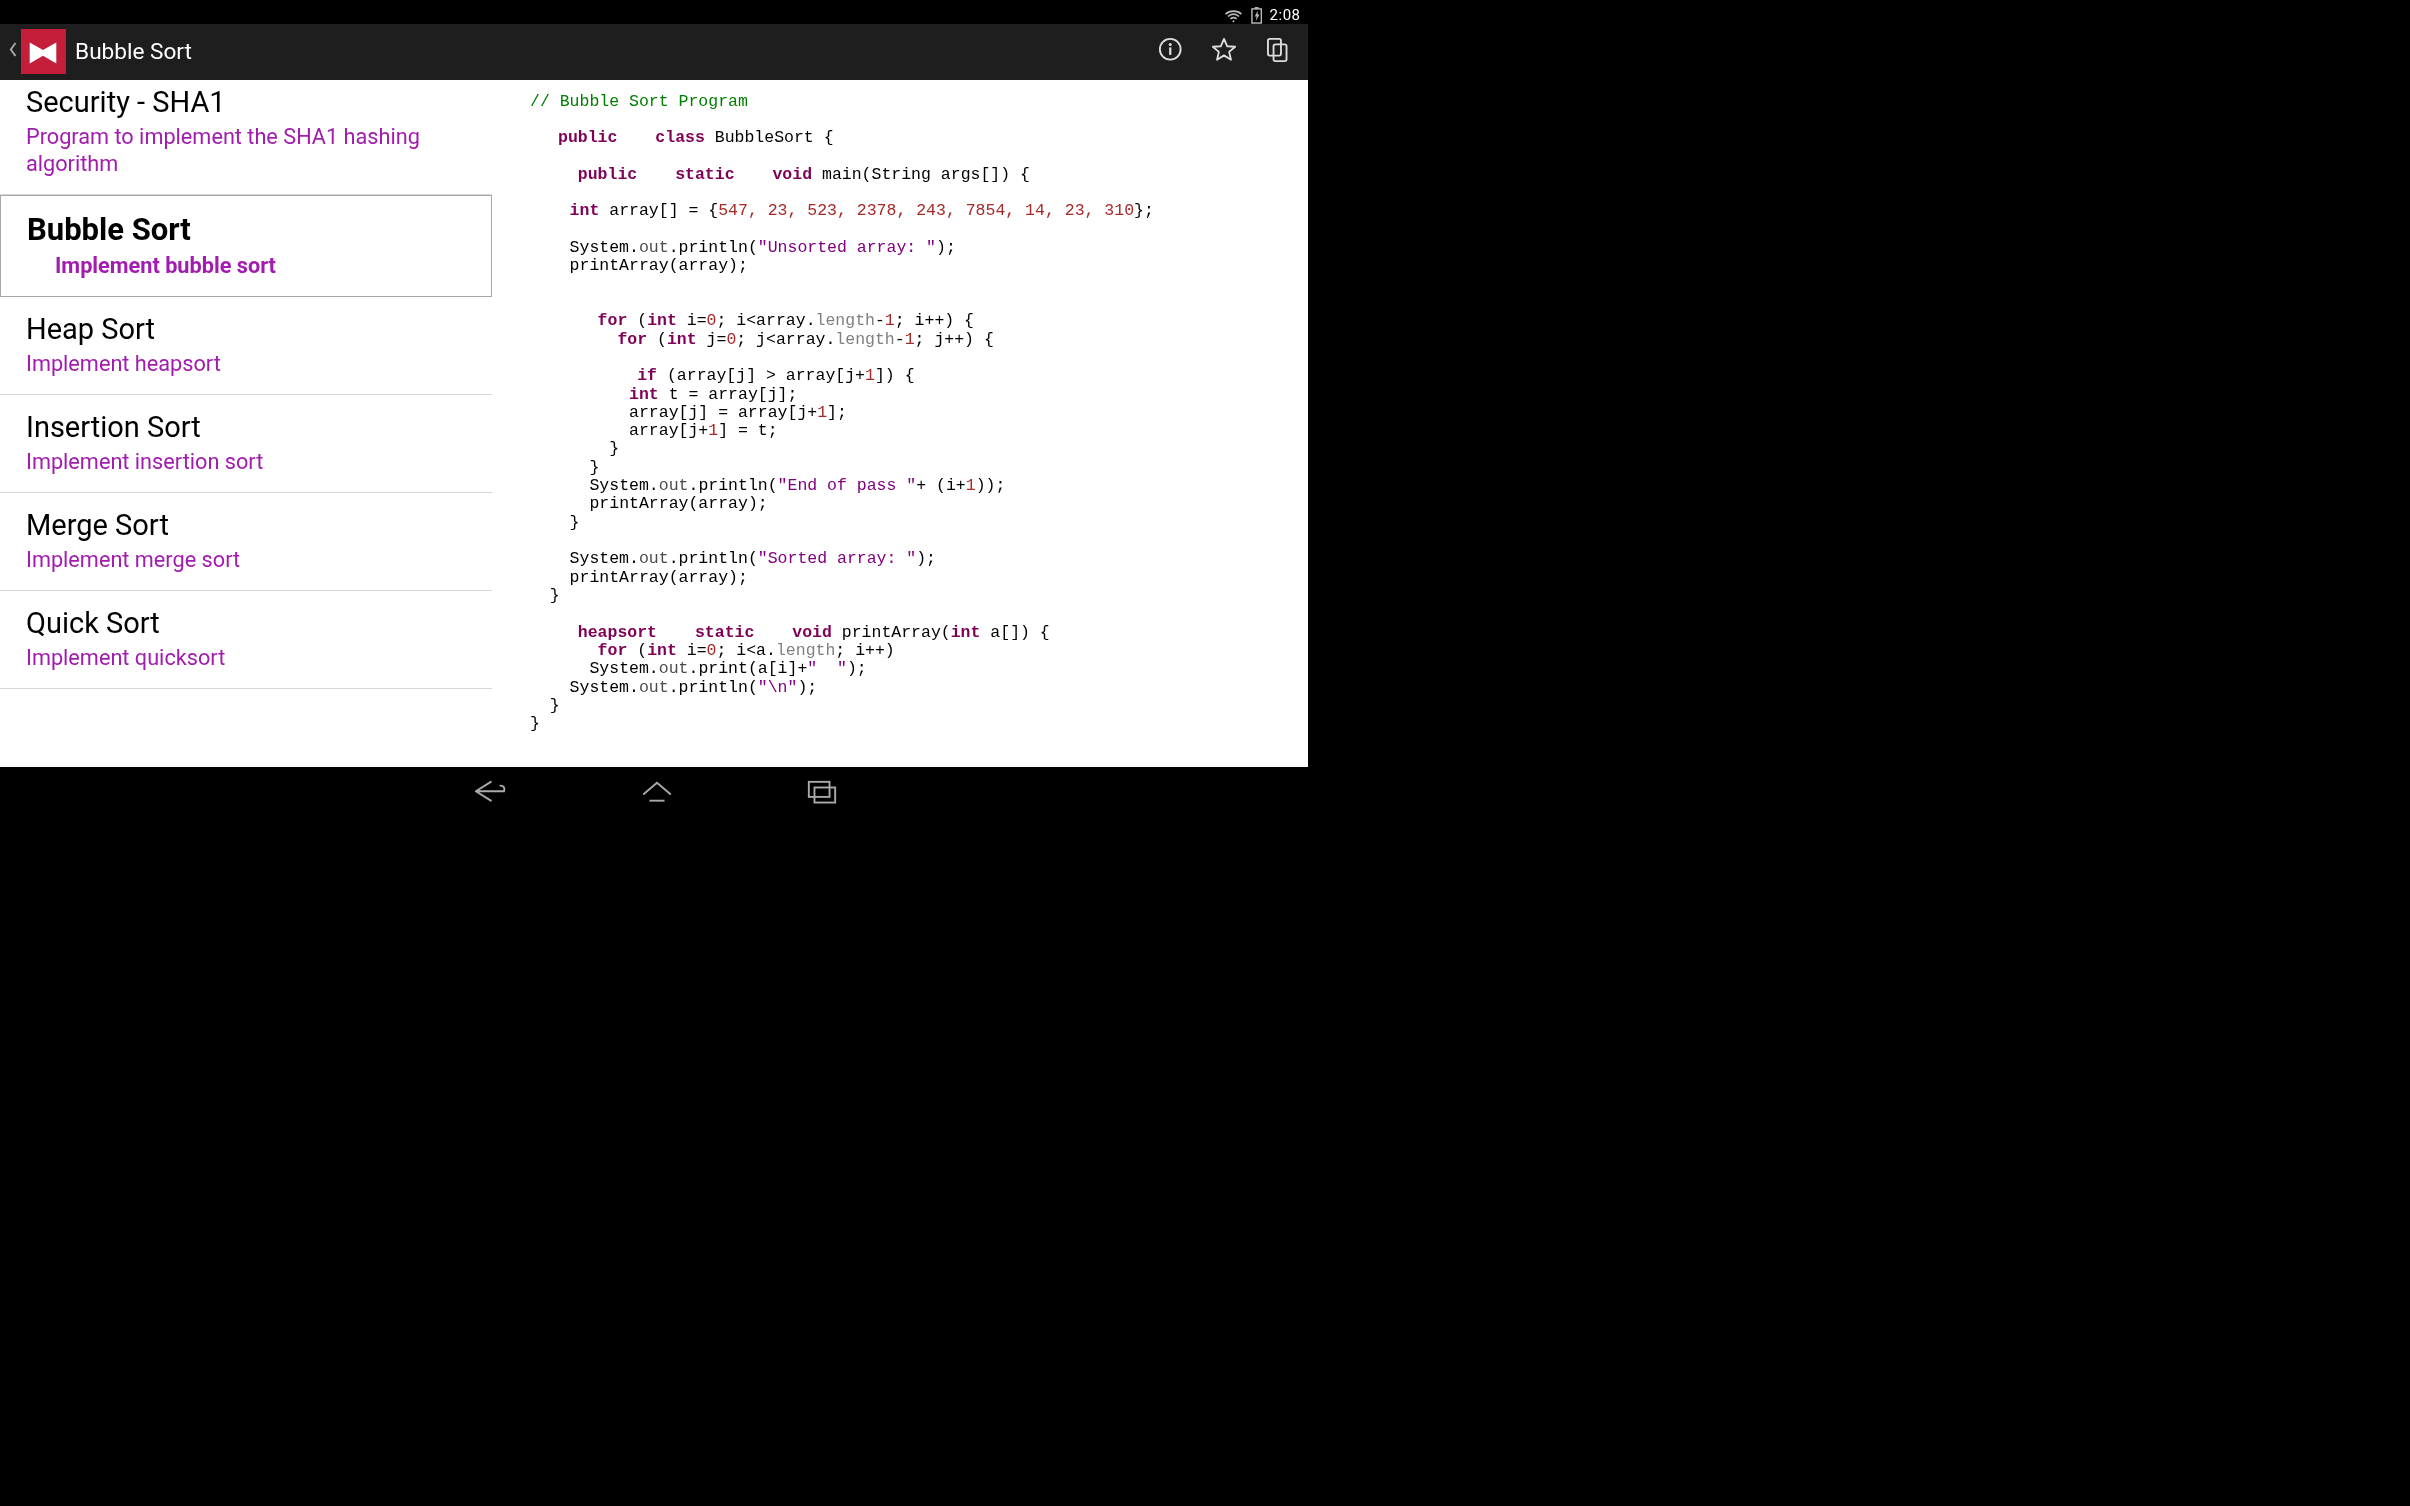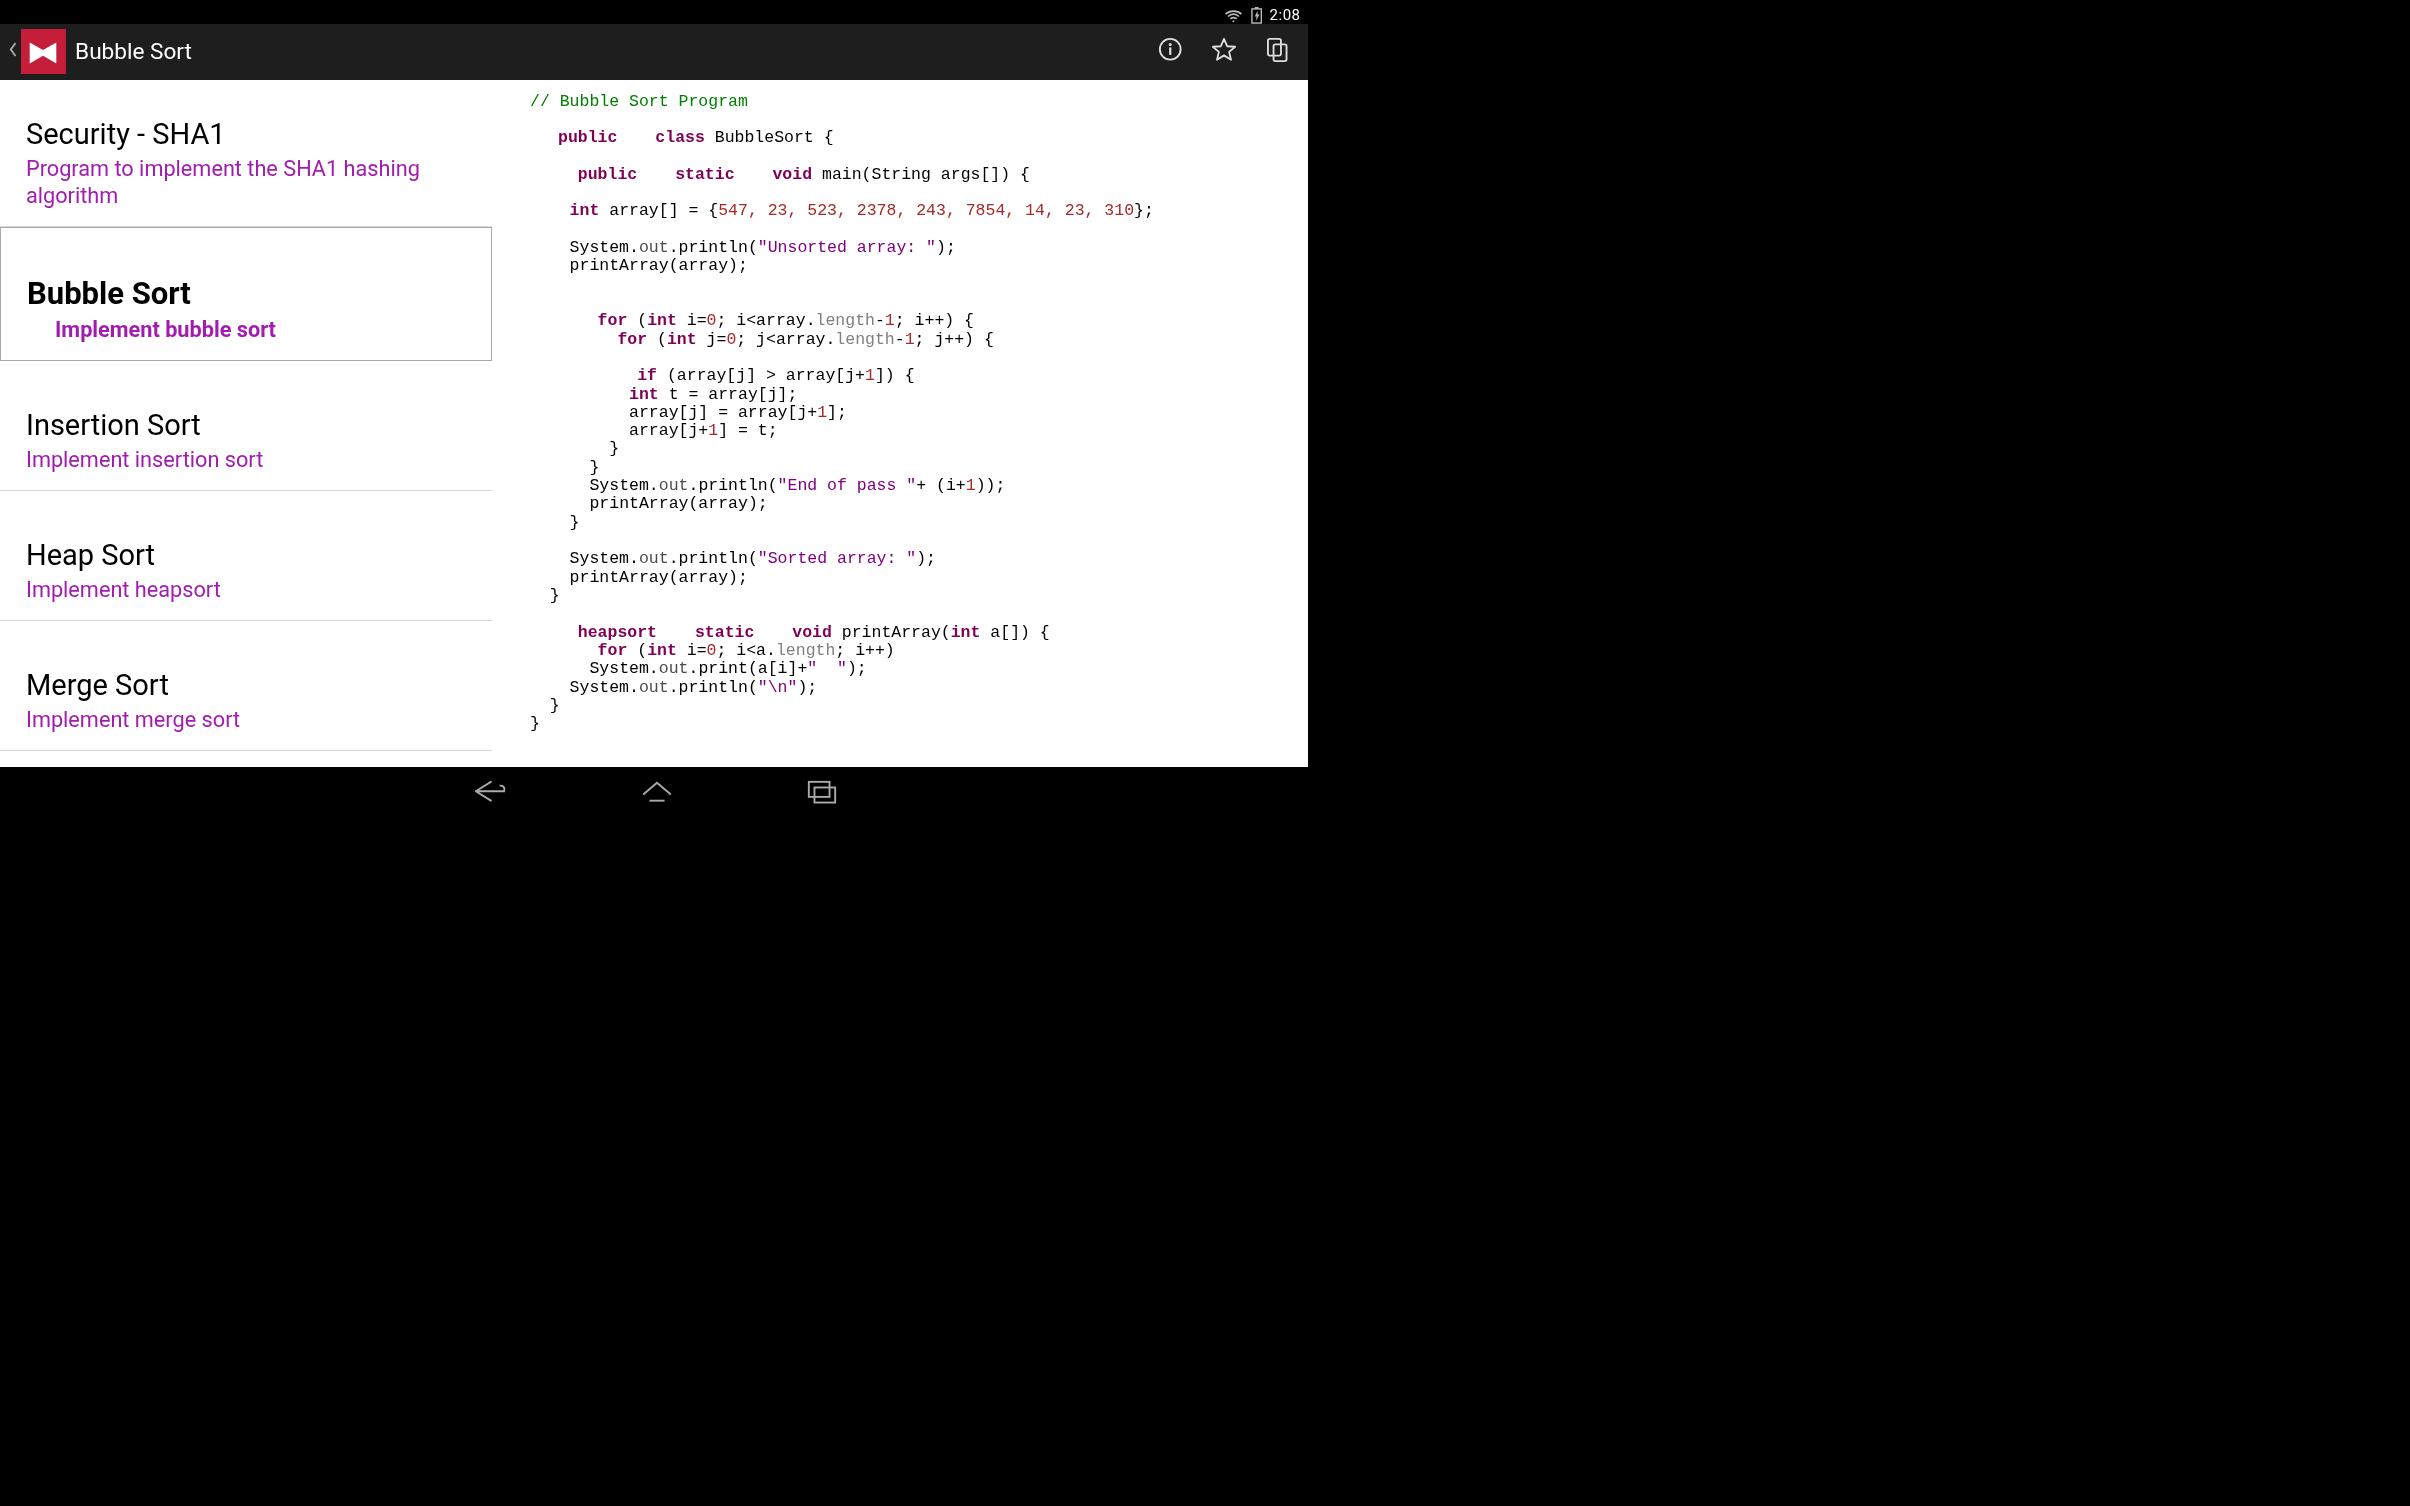--- a/index.html
+++ b/index.html
@@ -73,21 +73,20 @@
   }
   .list-item.selected {
     border: 0.9px solid #a8a8a8;
     background: #fff;
   }
   .list-item .item-title {
     font-size: 29px;
     font-weight: 400;
     color: #000;
     margin-bottom: 3.8px;
-    margin-top: 32px;
   }
   .list-item .item-desc {
     font-size: 21.7px;
     font-weight: 400;
     color: #a21caf;
     line-height: 1.25;
   }
   .list-item.selected .item-title {
     font-weight: 700;
     font-size: 31px;
@@ -188,26 +187,26 @@
   <div class="sidebar">
     <div class="list-item first">
       <div class="item-title">Security - SHA1</div>
       <div class="item-desc">Program to implement the SHA1 hashing algorithm</div>
     </div>
     <div class="list-item selected">
       <div class="item-title">Bubble Sort</div>
       <div class="item-desc">Implement bubble sort</div>
     </div>
     <div class="list-item">
+      <div class="item-title">Heap Sort</div>
+      <div class="item-desc">Implement heapsort</div>
+    </div>
+    <div class="list-item">
       <div class="item-title">Insertion Sort</div>
       <div class="item-desc">Implement insertion sort</div>
-    </div>
-    <div class="list-item">
-      <div class="item-title">Heap Sort</div>
-      <div class="item-desc">Implement heapsort</div>
     </div>
     <div class="list-item">
       <div class="item-title">Merge Sort</div>
       <div class="item-desc">Implement merge sort</div>
     </div>
     <div class="list-item">
       <div class="item-title">Quick Sort</div>
       <div class="item-desc">Implement quicksort</div>
     </div>
   </div>

